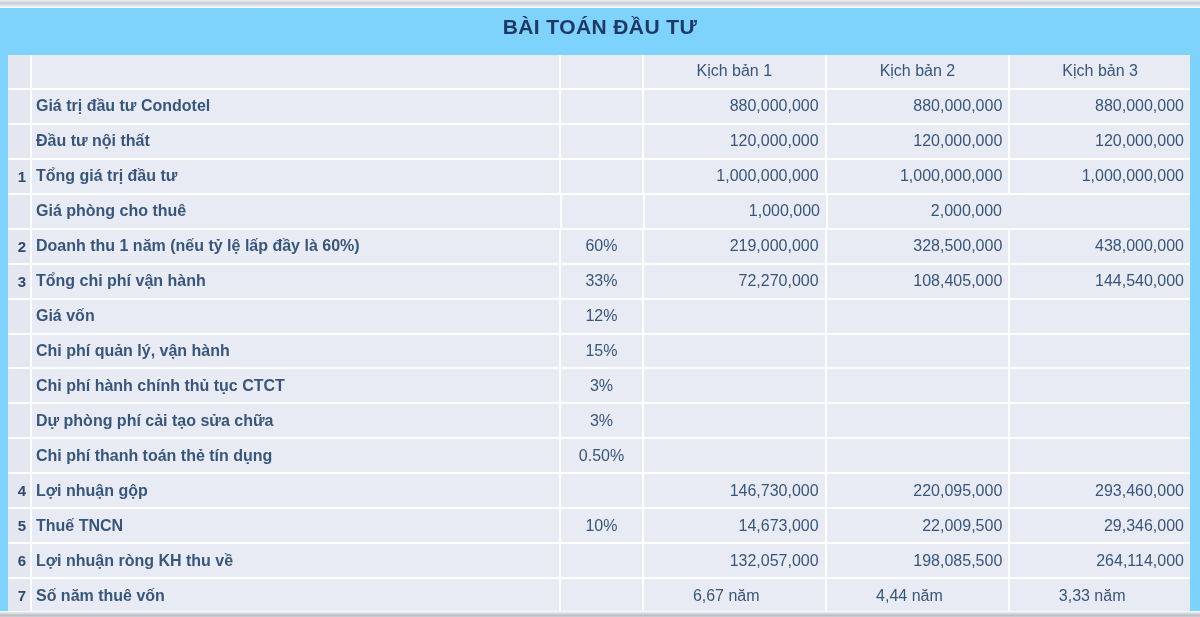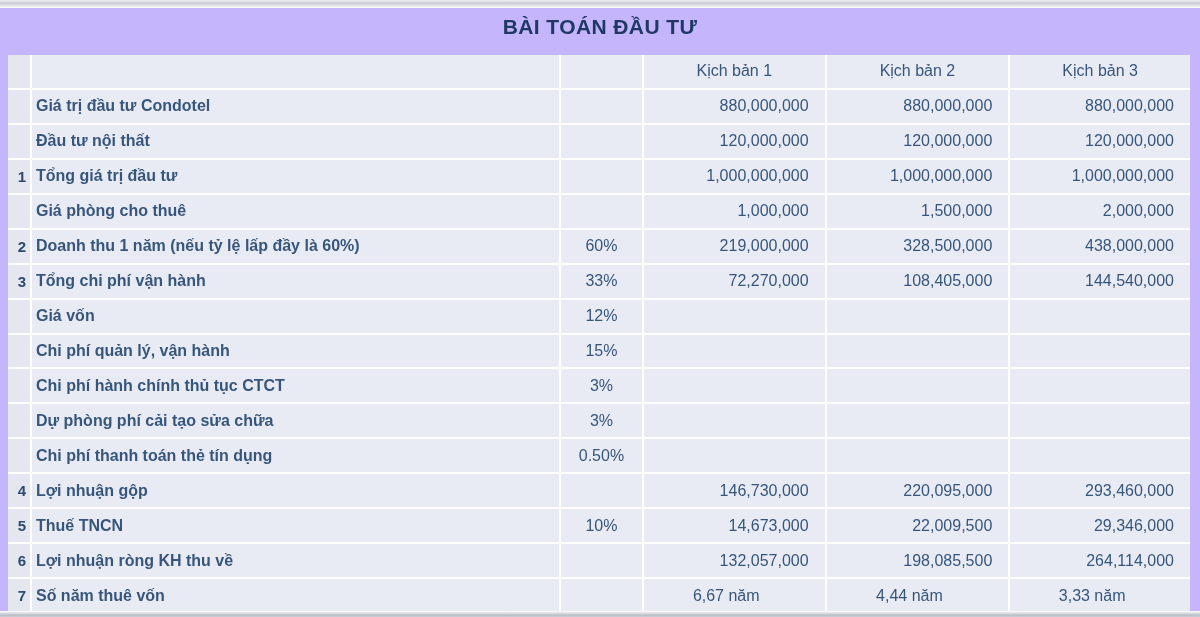--- a/index.html
+++ b/index.html
@@ -1,20 +1,20 @@
 <!DOCTYPE html>
 <html><head>
 <meta charset="utf-8">
 <style>
   html, body { margin: 0; padding: 0; background: #ffffff; }
   .slide {
     position: relative;
     width: 1200px;
     height: 617px;
-    background: #c4b5fd;
+    background: #7dd3fc;
     overflow: hidden;
     font-family: "Liberation Sans", "DejaVu Sans", sans-serif;
   }
   .top-edge {
     position: absolute;
     left: 0; top: 0;
     width: 1200px; height: 8px;
     background: linear-gradient(to bottom, #eef0f2 0%, #c9ccd4 40%, #ffffff 100%);
   }
   .slide-title {
@@ -53,21 +53,21 @@
     white-space: nowrap;
   }
   .cell:last-child { border-right: none; }
   .c-num   { width: 24px;  justify-content: flex-end; padding-right: 4px;
              background: #e4e6f0; font-weight: 600; color: #2e4a6e; font-size: 15px; }
   .c-label { width: 530px; padding-left: 4px; font-weight: bold; }
   .c-pct   { width: 83px;  justify-content: center; }
   .c-v1    { width: 183px; }
   .c-v2    { width: 184px; }
   .c-v3    { width: 180px; }
-  .c-val   { justify-content: flex-end; padding-right: 16px; }
+  .c-val   { justify-content: flex-end; padding-right: 6px; }
   .c-val.center { justify-content: center; padding-right: 16px; }
   .hcell   { justify-content: center; padding-right: 0; }
   .bottom-edge {
     position: absolute;
     left: 0; bottom: 0;
     width: 1200px; height: 6px;
     background: linear-gradient(to bottom, #ffffff 0%, #b9bec7 70%, #ccd0d6 100%);
   }
 </style>
 </head>
@@ -110,21 +110,20 @@
         <div class="cell c-pct"></div>
         <div class="cell c-v1 c-val">1,000,000,000</div>
         <div class="cell c-v2 c-val">1,000,000,000</div>
         <div class="cell c-v3 c-val">1,000,000,000</div>
       </div>
       <div class="trow">
         <div class="cell c-num"></div>
         <div class="cell c-label">Giá phòng cho thuê</div>
         <div class="cell c-pct"></div>
         <div class="cell c-v1 c-val">1,000,000</div>
-        <div class="cell c-v2 c-val">1,500,000</div>
         <div class="cell c-v3 c-val">2,000,000</div>
       </div>
       <div class="trow">
         <div class="cell c-num">2</div>
         <div class="cell c-label">Doanh thu 1 năm (nếu tỷ lệ lấp đầy là 60%)</div>
         <div class="cell c-pct">60%</div>
         <div class="cell c-v1 c-val">219,000,000</div>
         <div class="cell c-v2 c-val">328,500,000</div>
         <div class="cell c-v3 c-val">438,000,000</div>
       </div>

